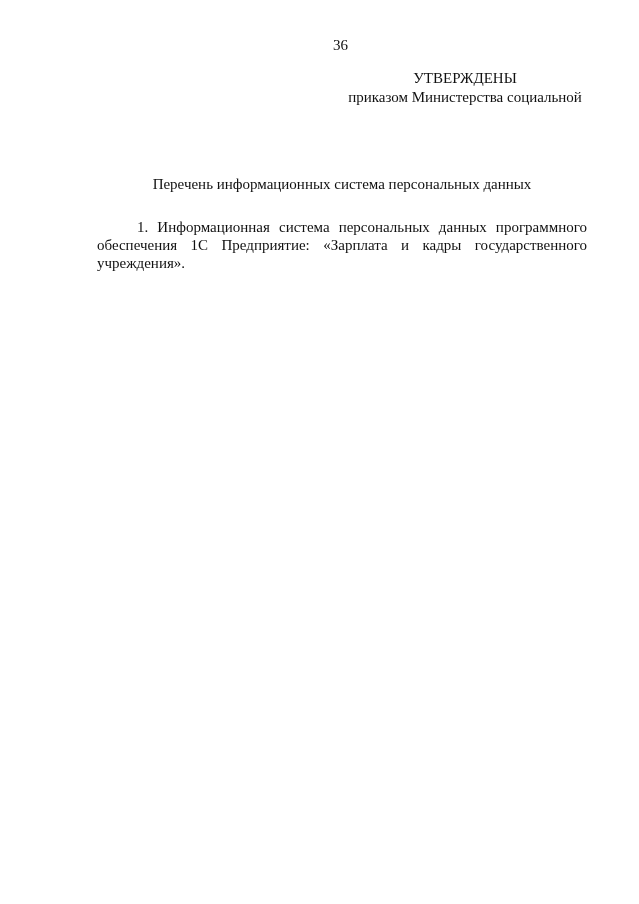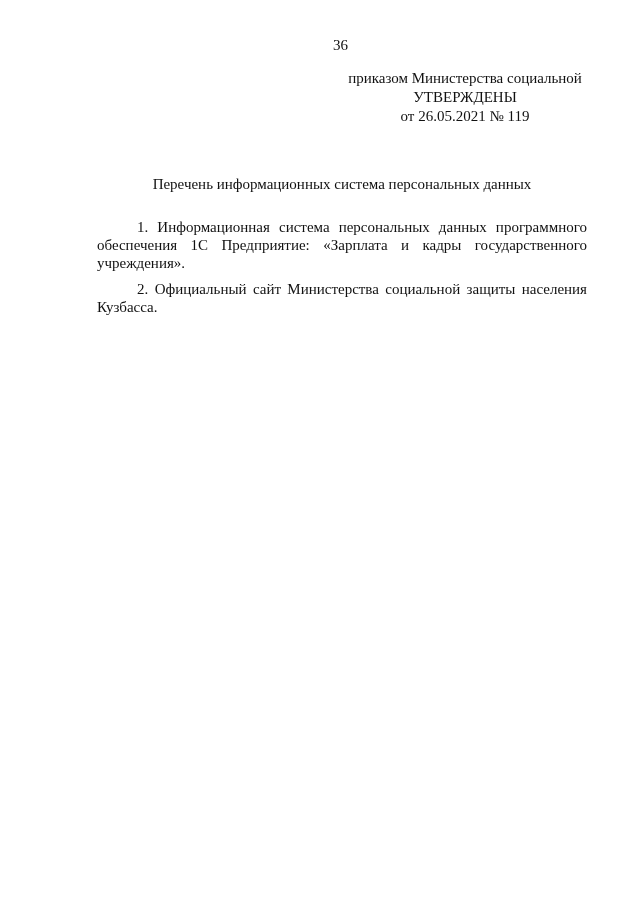--- a/index.html
+++ b/index.html
@@ -25,23 +25,21 @@
       font-size: 15px; line-height: 18px; text-align: justify;
     }
     .list p { margin: 8px; text-indent: 40px; }
   </style>
 </head>
 <body>
 
 <div class="page-number">36</div>
 
 <div class="approval">
+  <div>УТВЕРЖДЕНЫ</div>
   <div>приказом Министерства социальной</div>
-  <div>УТВЕРЖДЕНЫ</div>
-  <div>от 26.05.2021 № 119</div>
 </div>
 
 <div class="doc-title">Перечень информационных система персональных данных</div>
 
 <div class="list">
   <p>1. Информационная система персональных данных программного обеспечения 1С Предприятие: «Зарплата и кадры государственного учреждения».</p>
-  <p>2. Официальный сайт Министерства социальной защиты населения Кузбасса.</p>
 </div>
 
 </body></html>

